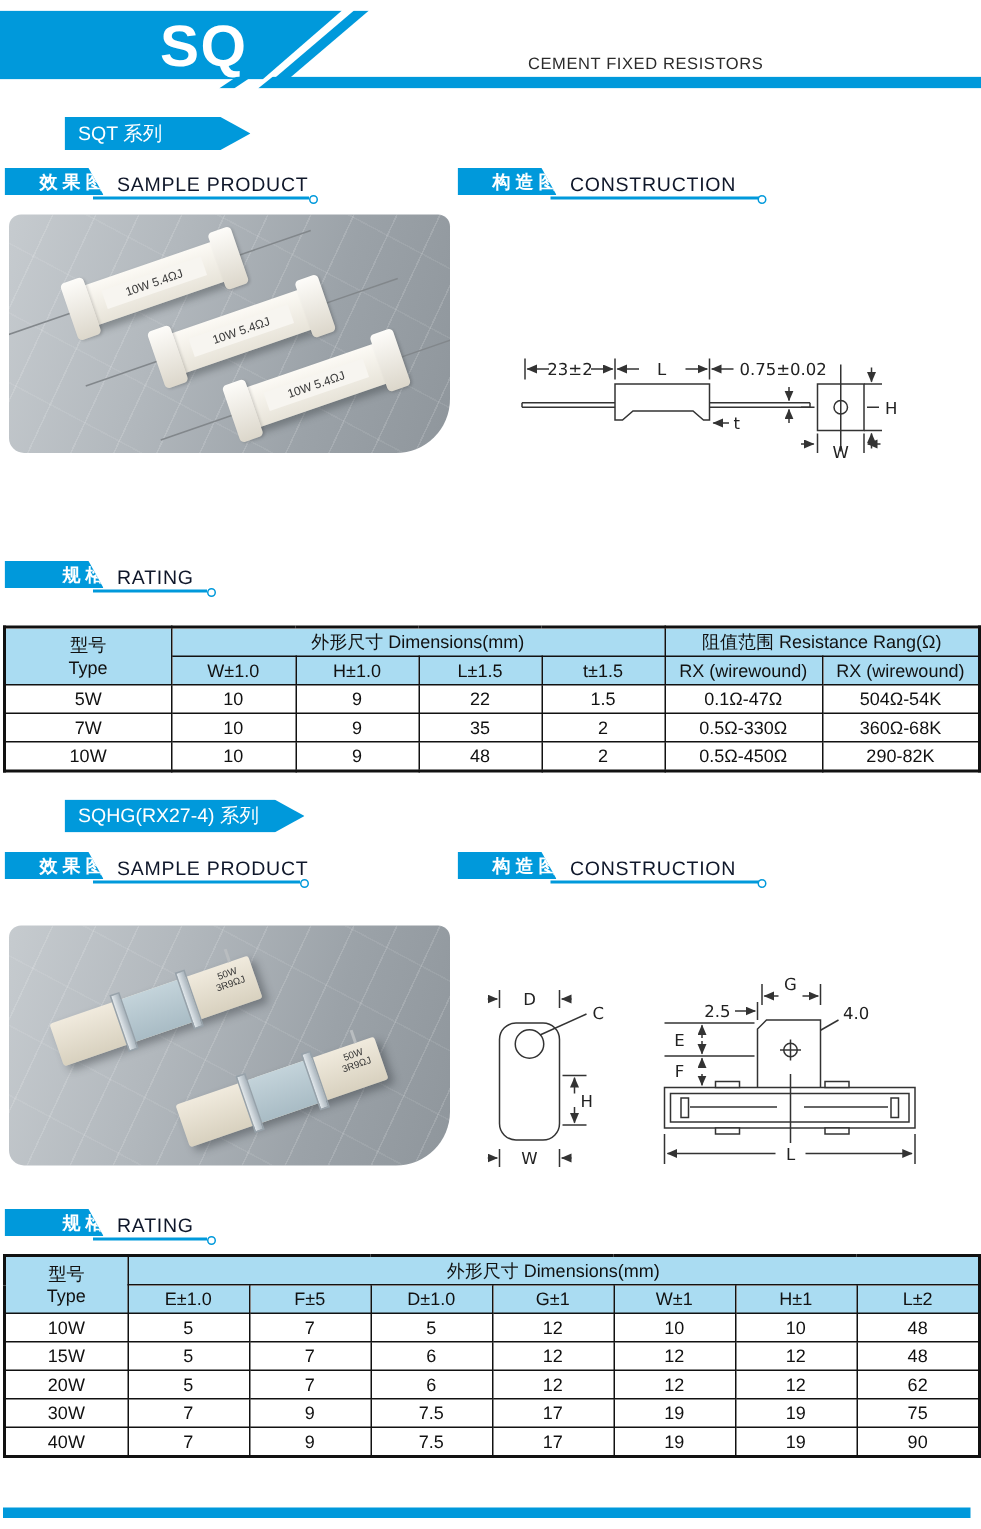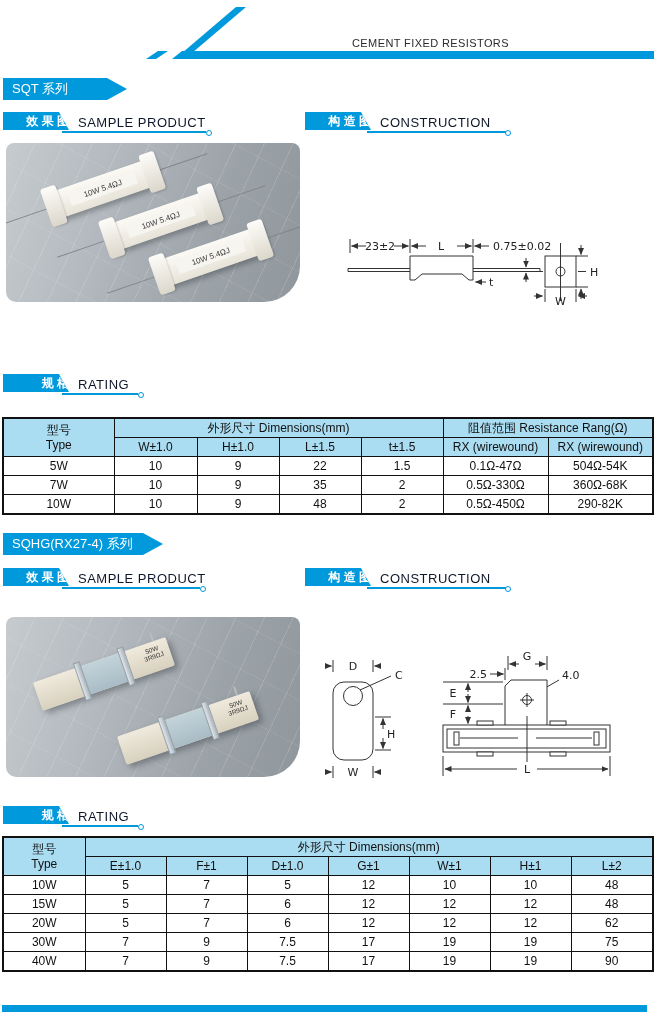--- a/index.html
+++ b/index.html
@@ -13,21 +13,21 @@
   .slash{position:absolute;left:182px;top:7px;width:64px;height:46px;background:var(--accent,#0099db);
          clip-path:polygon(54px 0,64px 0,10px 100%,0 100%);}
   .title-cn{position:absolute;left:196px;top:26px;font-size:20px;font-weight:bold;letter-spacing:1px;color:#111;}
   .title-en{position:absolute;left:352px;top:37px;font-size:11px;color:#2b2b2b;letter-spacing:.4px;}
   .subbar{position:absolute;left:162px;top:51px;width:492px;height:8px;background:var(--accent,#0099db);
           clip-path:polygon(20px 0,100% 0,100% 100%,10px 100%);}
   .subbar-piece{position:absolute;left:146px;top:51px;width:22px;height:8px;background:var(--accent,#0099db);
           clip-path:polygon(12px 0,22px 0,10px 100%,0 100%);}
   
   .badge{position:absolute;background:var(--accent,#0099db);color:#fff;height:22px;line-height:22px;
-         font-size:13px;padding-left:9px;box-sizing:border-box;}
+         font-size:13px;padding-left:9px;box-sizing:border-box;margin-left:40px;}
   .badge1{left:3px;top:78px;width:124px;clip-path:polygon(0 0,104px 0,124px 11px,104px 22px,0 22px);}
   .badge2{left:3px;top:533px;width:160px;clip-path:polygon(0 0,140px 0,160px 11px,140px 22px,0 22px);}
   
   .sh{position:absolute;height:22px;}
   .sh-box{position:absolute;left:0;top:0;width:66px;height:18px;background:var(--accent,#0099db);
           clip-path:polygon(0 0,56px 0,66px 100%,0 100%);color:#fff;font-size:12px;font-weight:bold;
           line-height:18px;text-align:right;}
   .sh-en{position:absolute;left:75px;top:3px;font-size:13px;color:#0f172a;letter-spacing:.5px;}
   .sh-line{position:absolute;bottom:1px;height:2px;background:var(--accent,#0099db);}
   .sh-dot{position:absolute;bottom:-2px;width:4px;height:4px;border:1px solid var(--accent,#0099db);
@@ -72,20 +72,23 @@
   #table1{left:2px;top:417px;width:650px;}
   #table2{left:2px;top:836px;width:650px;}
   
   .footer-bar{position:absolute;left:2px;top:1005px;width:645px;height:7px;background:var(--accent,#0099db);}
 </style>
 </head>
 <body>
 
 <div id="page">
 
+  <div class="logo-block">
+    <div class="logo-text">SQ</div>
+  </div>
   <div class="slash"></div>
   <div class="title-en">CEMENT FIXED RESISTORS</div>
   <div class="subbar-piece"></div>
   <div class="subbar"></div>
 
   <div class="badge badge1">SQT 系列</div>
 
   <div class="sh" style="left:3px;top:112px;width:215px;">
     <span class="sh-box">效 果 图</span>
     <span class="sh-en">SAMPLE PRODUCT</span>
@@ -364,21 +367,21 @@
     <thead>
       <tr>
         <th rowspan="2" class="type-th">
           <span>型号</span><br>
           <span>Type</span>
         </th>
         <th colspan="7">外形尺寸 Dimensions(mm)</th>
       </tr>
       <tr>
         <th>E±1.0</th>
-        <th>F±1</th>
+        <th>F±5</th>
         <th>D±1.0</th>
         <th>G±1</th>
         <th>W±1</th>
         <th>H±1</th>
         <th>L±2</th>
       </tr>
     </thead>
     <tbody>
         <tr>
           <td>10W</td>

